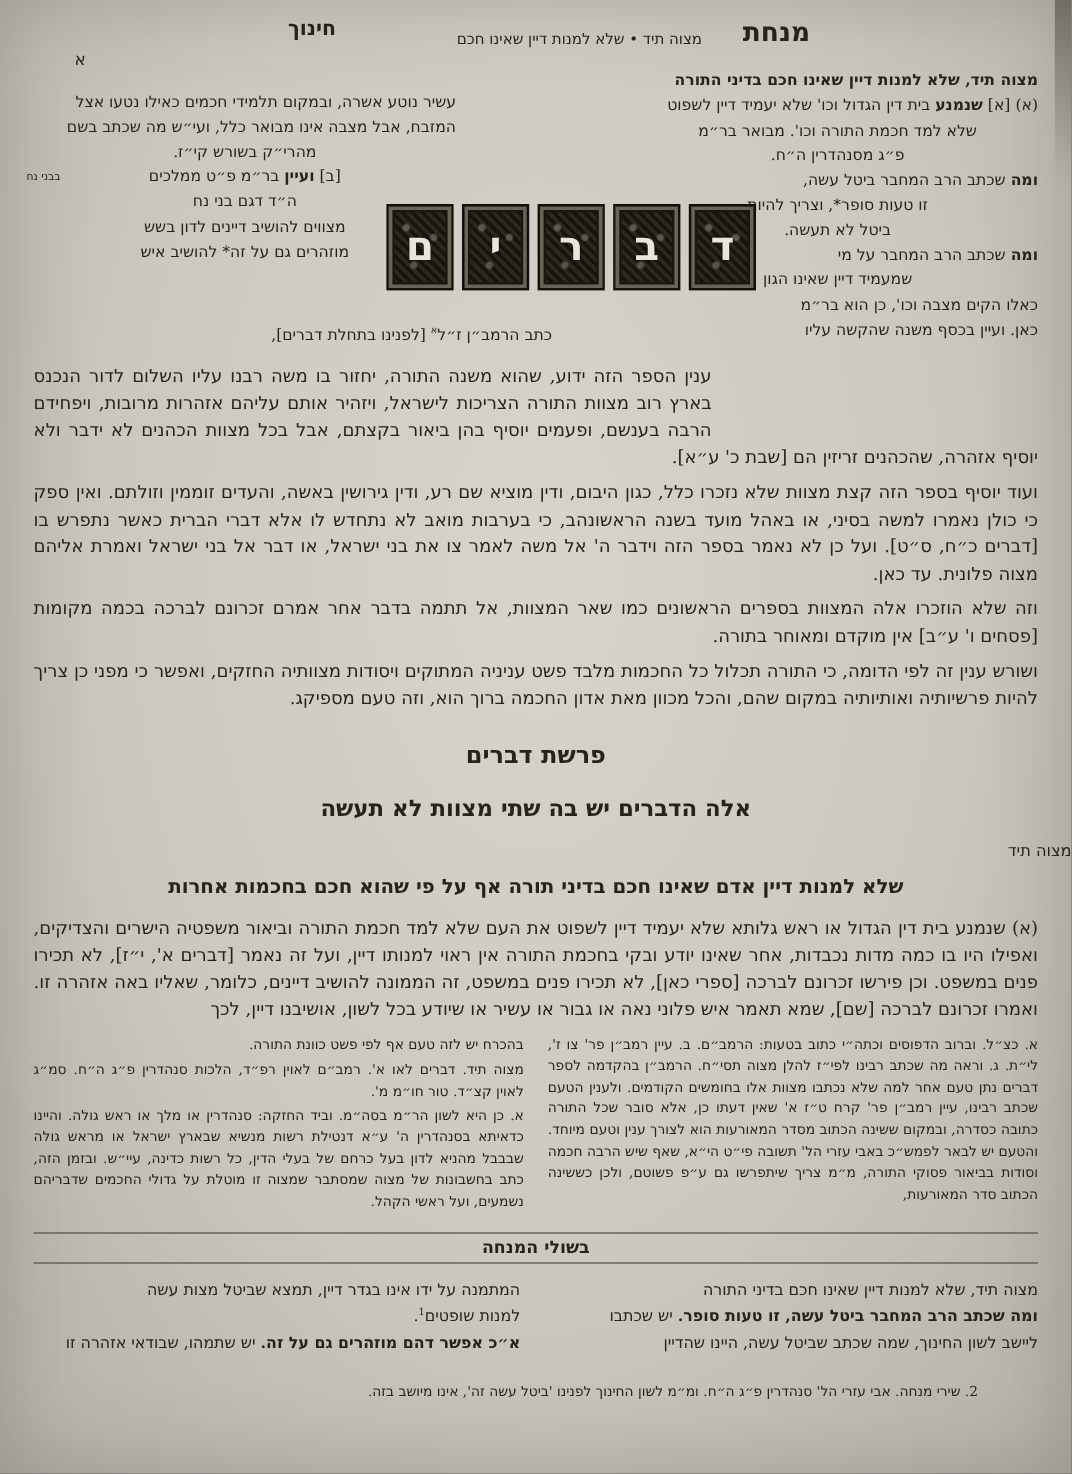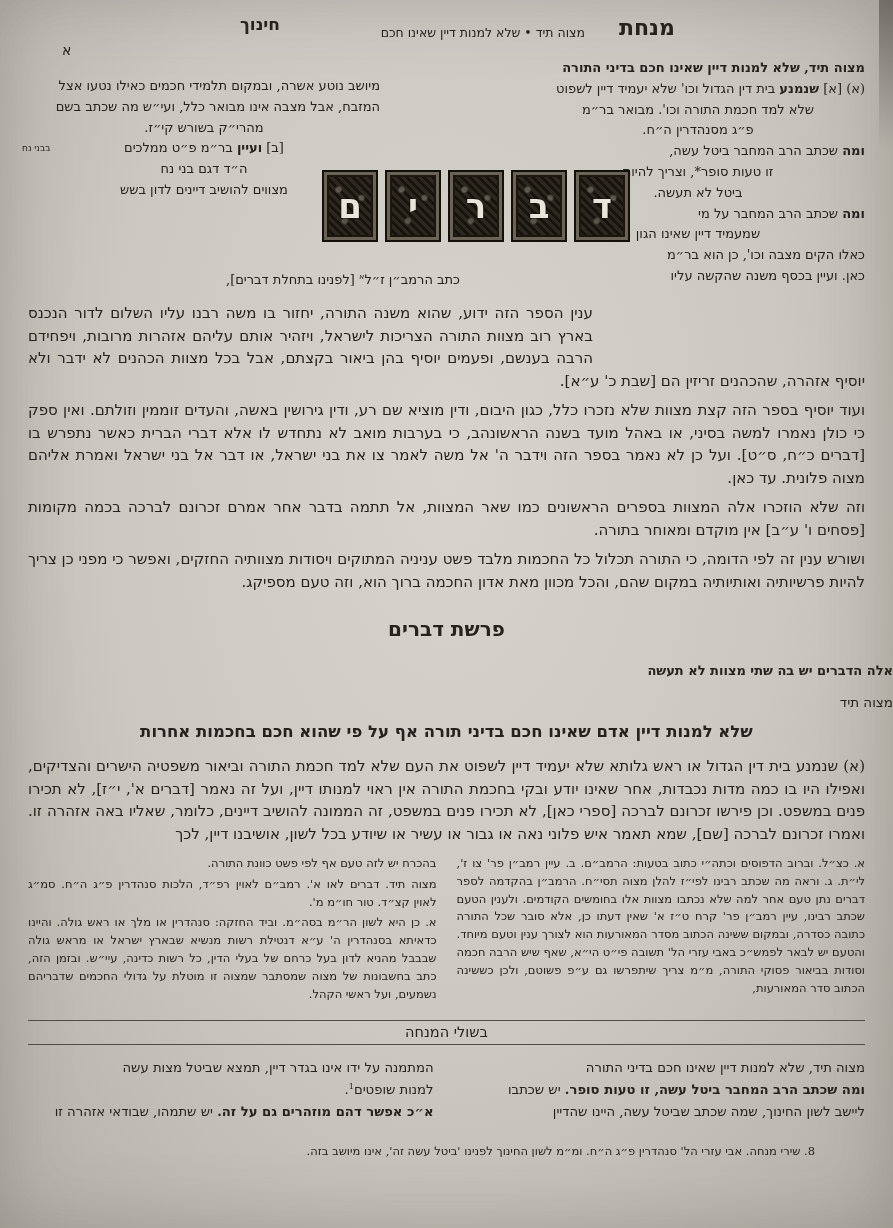--- a/index.html
+++ b/index.html
@@ -50,32 +50,32 @@
     text-shadow:0 0 2px #000;
   }
   .orn-caption{position:absolute;top:214px;right:405px;width:220px;text-align:center;font-size:13px;white-space:nowrap;}
   sup{font-size:.62em;vertical-align:super;line-height:0;}
   
   .main-text{margin:4px 28px 0;font-size:15px;line-height:1.5;text-align:justify;}
   .para{margin-bottom:7px;}
   .wrap-spacer{float:right;width:272px;height:46px;}
   
   .parsha-title{margin-top:24px;text-align:center;font-size:20px;font-weight:bold;}
-  .section-subtitle{margin-top:22px;font-size:13px;font-weight:bold;}
+  .section-subtitle{margin-top:22px;text-align:center;font-size:19px;font-weight:bold;}
   .mitzvah-label{margin-top:16px;text-align:right;font-size:13.5px;}
   .mitzvah-title{margin-top:12px;text-align:center;font-size:16.5px;font-weight:bold;}
   .mitzvah-body{margin:14px 28px 0;font-size:15px;line-height:1.5;text-align:justify;}
   
   .footnotes{margin:10px 28px 0;display:flex;gap:20px;font-size:11.5px;line-height:1.55;}
   .fn-col{flex:1;text-align:justify;}
   .fn-sources{margin:3px 0;}
   
   .shulei{margin:16px 28px 0;}
   .rule{border-top:1.5px solid #514d46;}
-  .shulei-title{text-align:center;font-weight:normal;font-size:14.5px;padding:3px 0 4px;}
+  .shulei-title{text-align:center;font-weight:bold;font-size:14.5px;padding:3px 0 4px;}
   .shulei-cols{display:flex;gap:26px;margin-top:12px;font-size:13.2px;line-height:1.7;}
   .sh-col{flex:1;}
   .sh-ln{text-align:right;}
   .bottom-note{margin:20px 78px 0 70px;font-size:11.5px;}
 </style>
 </head>
 <body>
 
 <div class="page">
 
@@ -94,26 +94,27 @@
       <div class="ln r"><b>ומה</b><span> שכתב הרב המחבר ביטל עשה,</span></div>
       <div class="ln c">זו טעות סופר*, וצריך להיות</div>
       <div class="ln c">ביטל לא תעשה.</div>
       <div class="ln r"><b>ומה</b><span> שכתב הרב המחבר על מי</span></div>
       <div class="ln c">שמעמיד דיין שאינו הגון</div>
       <div class="ln r">כאלו הקים מצבה וכו', כן הוא בר״מ</div>
       <div class="ln r">כאן. ועיין בכסף משנה שהקשה עליו</div>
     </div>
 
     <div class="col-left">
-      <div class="ln r">מיושב נוטע אשרה, ובמקום תלמידי חכמים כאילו נטעו אצל</div>
+      <div class="ln r">עשיר נוטע אשרה, ובמקום תלמידי חכמים כאילו נטעו אצל</div>
       <div class="ln r">המזבח, אבל מצבה אינו מבואר כלל, ועי״ש מה שכתב בשם</div>
       <div class="ln c">מהרי״ק בשורש קי״ז.</div>
       <div class="ln c rel"><span>[ב] </span><b>ועיין</b><span> בר״מ פ״ט ממלכים</span><span class="gloss">בבני נח</span></div>
       <div class="ln c">ה״ד דגם בני נח</div>
       <div class="ln c">מצווים להושיב דיינים לדון בשש</div>
+      <div class="ln c">מוזהרים גם על זה* להושיב איש</div>
     </div>
 
     <div class="orn">
       <div class="orn-box">
           <span>ד</span>
         </div>
       <div class="orn-box">
           <span>ב</span>
         </div>
       <div class="orn-box">
@@ -164,15 +165,15 @@
         <div class="sh-ln">ליישב לשון החינוך, שמה שכתב שביטל עשה, היינו שהדיין</div>
       </div>
       <div class="sh-col">
         <div class="sh-ln">המתמנה על ידו אינו בגדר דיין, תמצא שביטל מצות עשה</div>
         <div class="sh-ln"><span>למנות שופטים</span><sup>1</sup><span>.</span></div>
         <div class="sh-ln"><b>א״כ אפשר דהם מוזהרים גם על זה.</b><span> יש שתמהו, שבודאי אזהרה זו</span></div>
       </div>
     </div>
   </div>
 
-  <div class="bottom-note">8. שירי מנחה. אבי עזרי הל' סנהדרין פ״ג ה״ח. ומ״מ לשון החינוך לפנינו 'ביטל עשה זה', אינו מיושב בזה.</div>
+  <div class="bottom-note">2. שירי מנחה. אבי עזרי הל' סנהדרין פ״ג ה״ח. ומ״מ לשון החינוך לפנינו 'ביטל עשה זה', אינו מיושב בזה.</div>
 
 </div>
 
 </body></html>

